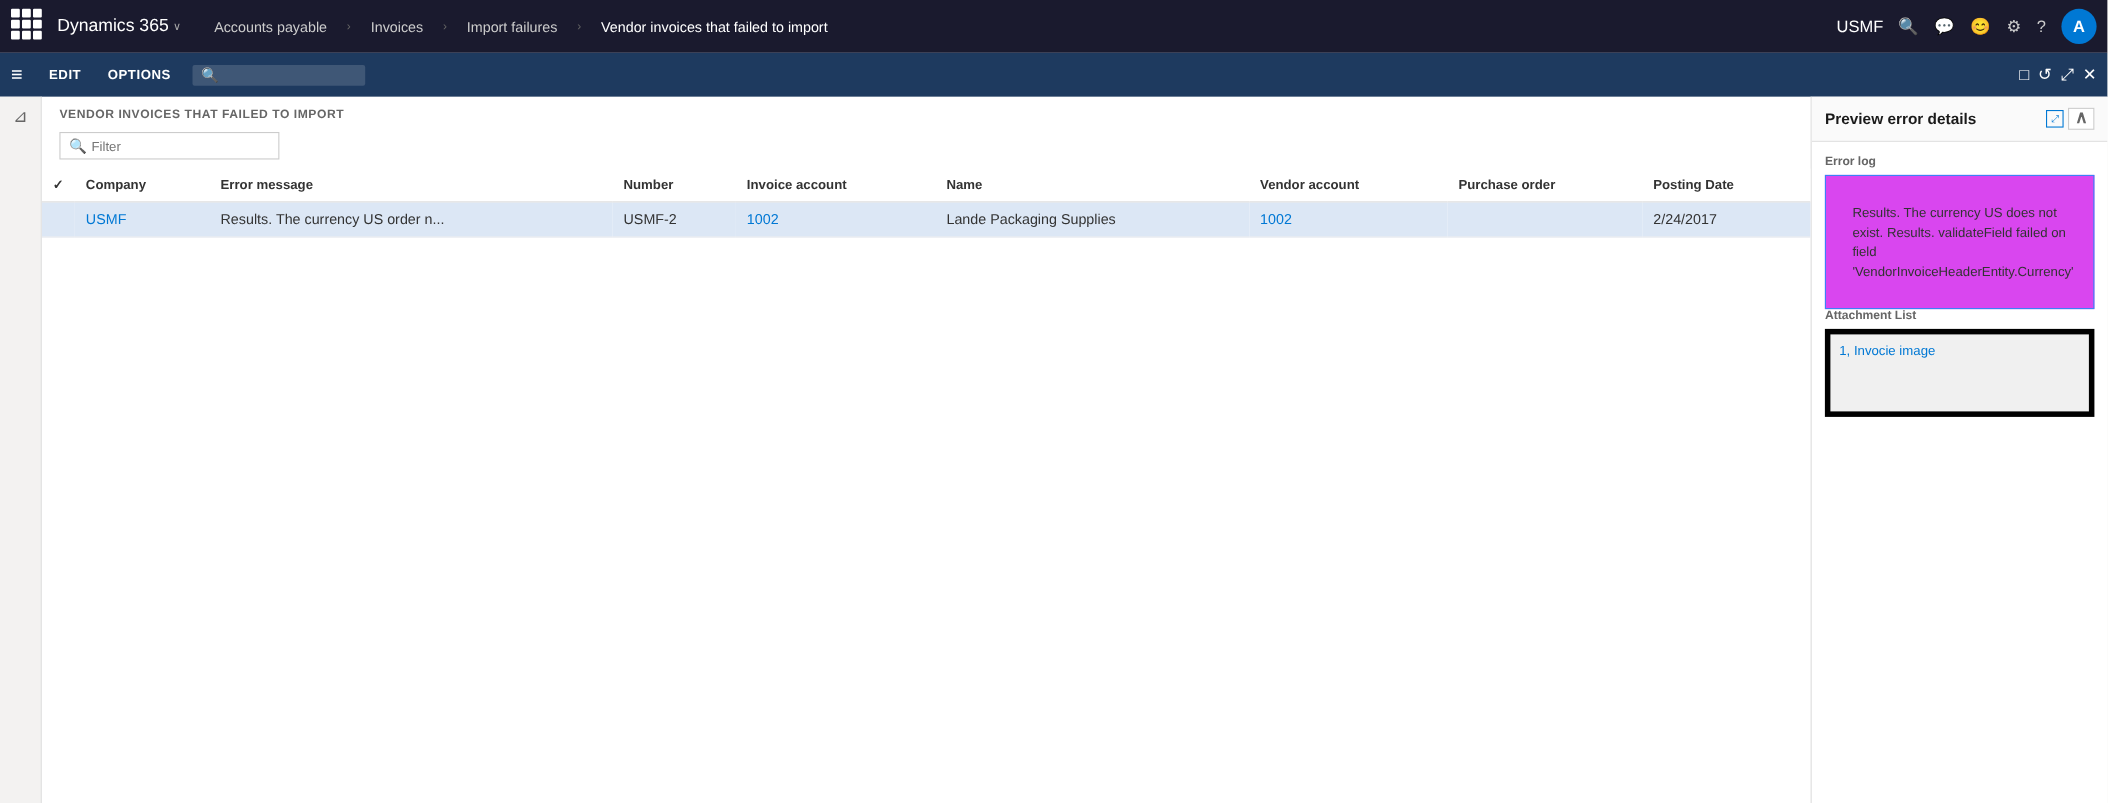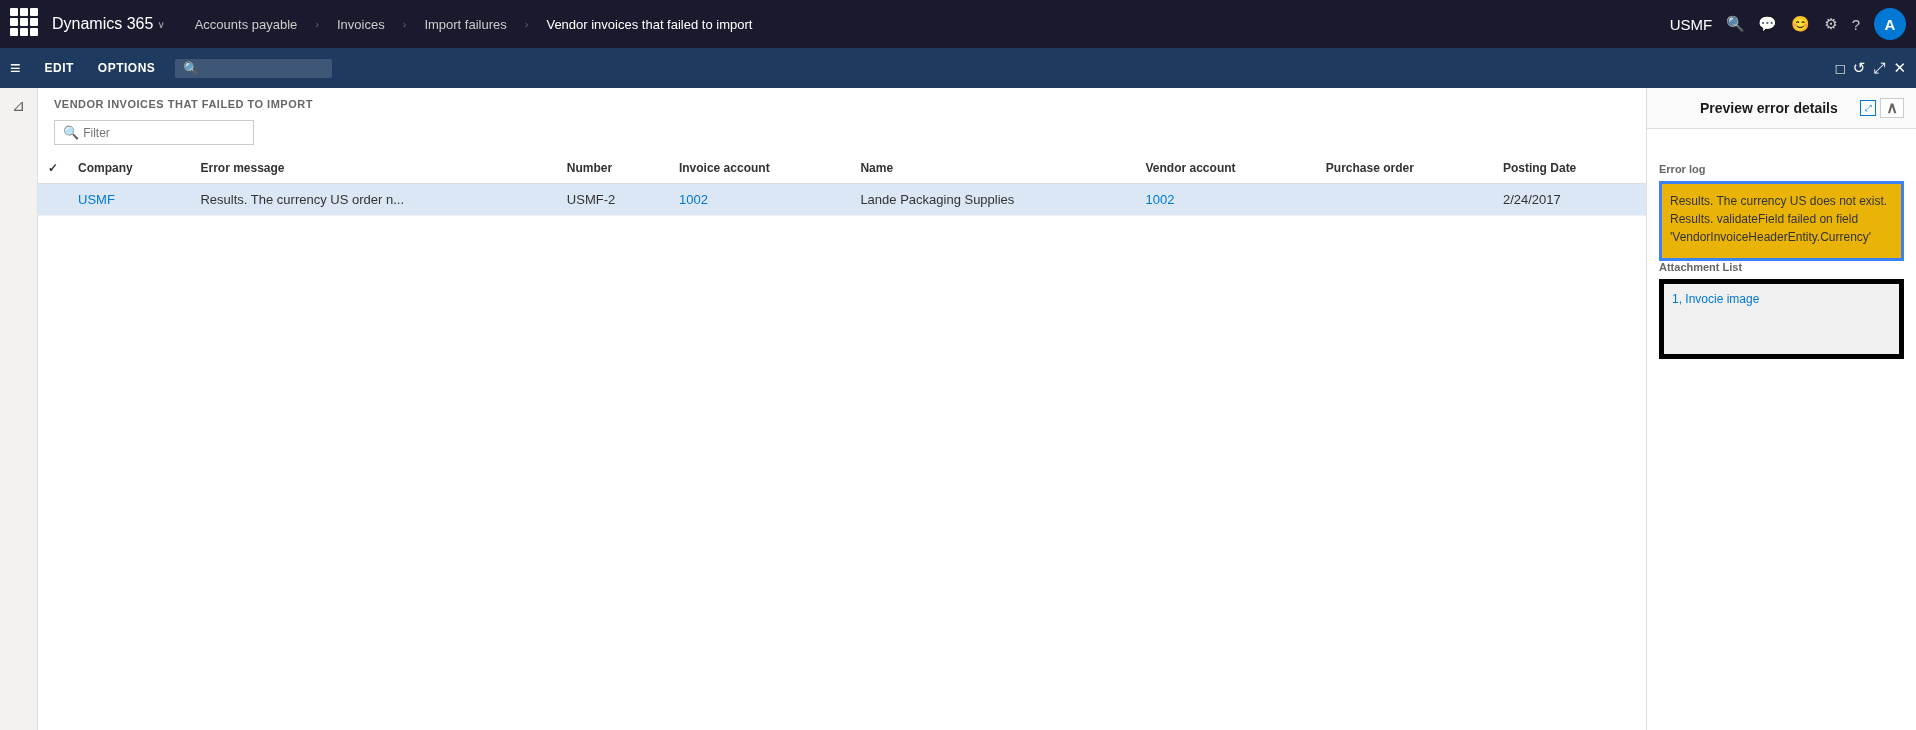--- a/index.html
+++ b/index.html
@@ -148,36 +148,36 @@
       display: flex; flex-direction: column;
       overflow: hidden;
     }
     .right-panel-header {
       display: flex; align-items: center; justify-content: space-between;
       padding: 10px 12px;
       border-bottom: 1px solid #e0e0e0;
       background: #fafafa;
     }
     .right-panel-title {
-      font-size: 14px; font-weight: 600; color: #1a1a1a; margin-left: 41px;
+      font-size: 14px; font-weight: 600; color: #1a1a1a;
     }
     .collapse-btn {
       cursor: pointer; color: #666; font-size: 16px; font-weight: bold;
       border: 1px solid #ccc; padding: 0 5px; line-height: 18px;
       background: white;
     }
     .right-panel-body { padding: 10px 12px; flex: 1; overflow-y: auto; }
     .section-label {
       font-size: 11px; font-weight: 600; color: #666;
-      text-transform: none; margin-bottom: 6px; margin-top: 24px;
+      text-transform: none; margin-bottom: 6px; margin-top: 2px;
     }
     .error-log-box {
-      background: #eab308;
-      border: 3px solid #3b82f6;
-      padding: 8px; font-size: 12px; color: #333;
+      background: #d946ef;
+      border: 1px solid #3b82f6;
+      padding: 24px; font-size: 12px; color: #333;
       line-height: 1.5; min-height: 80px;
     }
     .attachment-box {
       background: #f0f0f0;
       border: 5px solid #000000;
       padding: 8px; font-size: 12px; color: #333;
       min-height: 80px;
     }
     .attachment-link { color: #0078d4; cursor: pointer; }
   </style>

